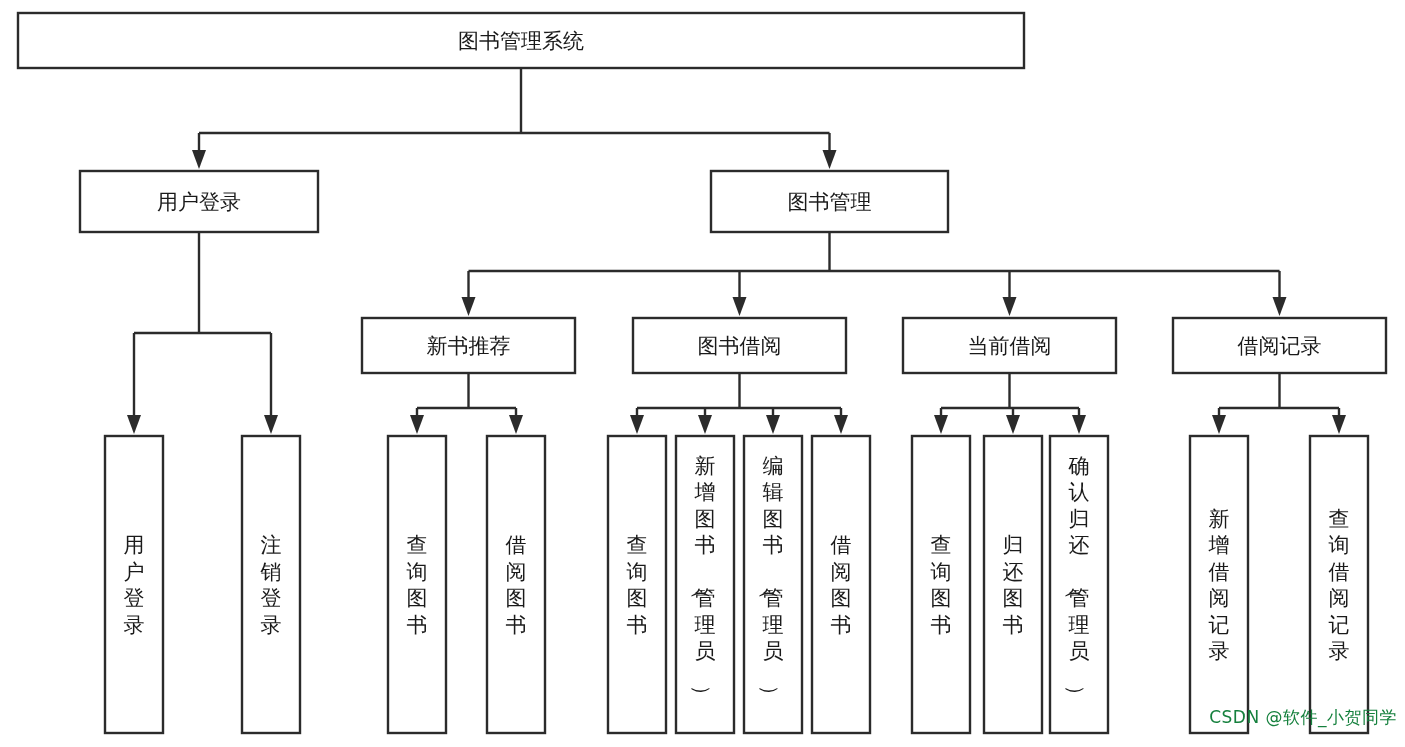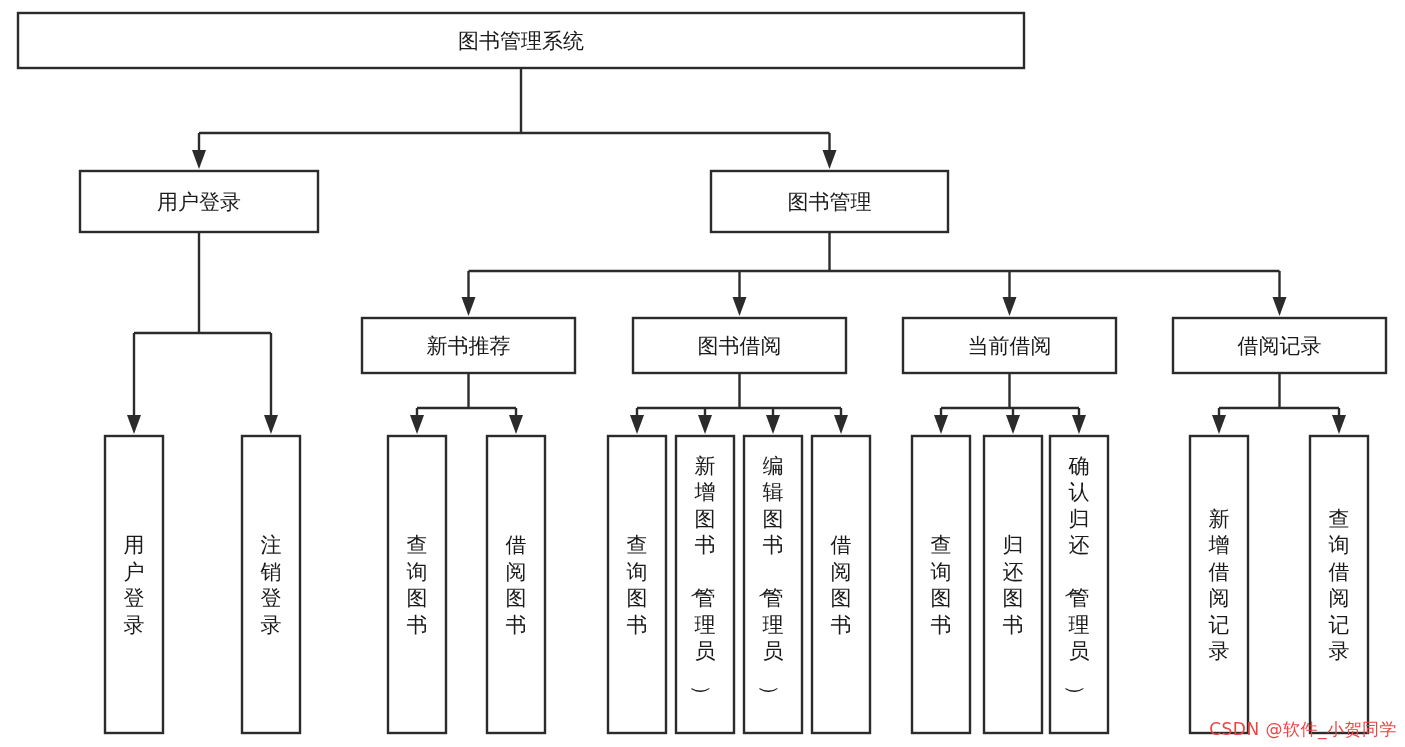--- a/index.html
+++ b/index.html
@@ -48,24 +48,24 @@
   }
   .node-label-v {
     font-family: "DejaVu Sans", "Liberation Sans", sans-serif;
     font-size: 21px;
     fill: #1a1a1a;
     text-anchor: middle;
   }
   .watermark {
     position: absolute;
     right: 8px;
-    bottom: 6px;
+    bottom: 18px;
     font-family: "DejaVu Sans", "Liberation Sans", sans-serif;
     font-size: 17px;
-    color: #ef4444;
+    color: #15803d;
     letter-spacing: 0.5px;
     white-space: nowrap;
     user-select: none;
   }
 </style>
 </head>
 <body>
 
 <div id="diagram-root">
   <svg id="flowchart" viewBox="0 0 1405 747" xmlns="http://www.w3.org/2000/svg">

